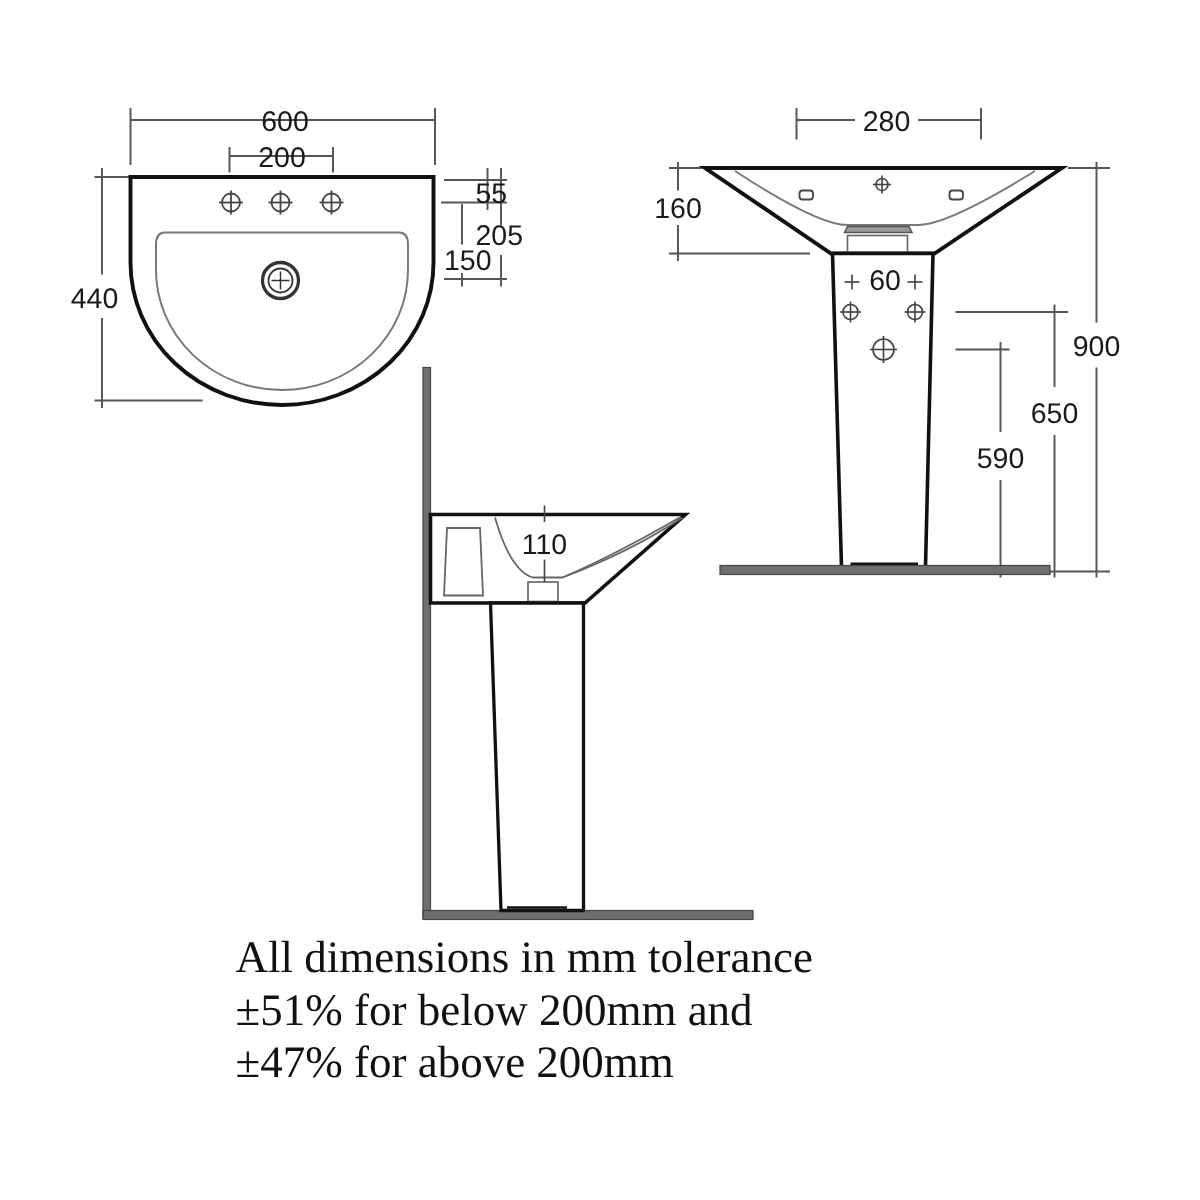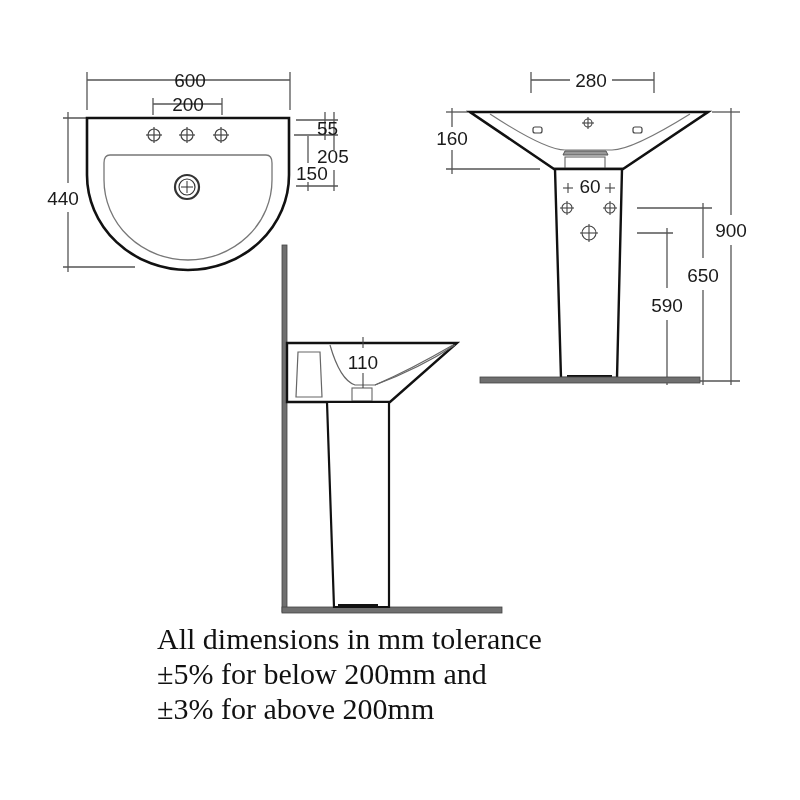--- a/index.html
+++ b/index.html
@@ -142,14 +142,14 @@
     <rect x="352" y="388" width="20" height="13" fill="none" stroke="#666" stroke-width="1.1"></rect>
     <path d="M327 402 L389 402 L389 607 L334 607 Z" fill="#fff" stroke="#111" stroke-width="2.2"></path>
     <line x1="338" y1="605" x2="378" y2="605" stroke="#111" stroke-width="1.8"></line>
     <line x1="363" y1="337" x2="363" y2="348" stroke="#444" stroke-width="1.1"></line>
     <line x1="363" y1="373" x2="363" y2="388" stroke="#444" stroke-width="1.1"></line>
   </g>
   <text class="dim" x="363" y="369" text-anchor="middle">110</text>
 </svg>
 
 <div class="note" style="top:622px;">All dimensions in mm tolerance</div>
-<div class="note" style="top:657px;">±5% for below 200mm and</div>
-<div class="note" style="top:692px;">±3% for above 200mm</div>
+<div class="note" style="top:657px;">±51% for below 200mm and</div>
+<div class="note" style="top:692px;">±47% for above 200mm</div>
 
 </body></html>

